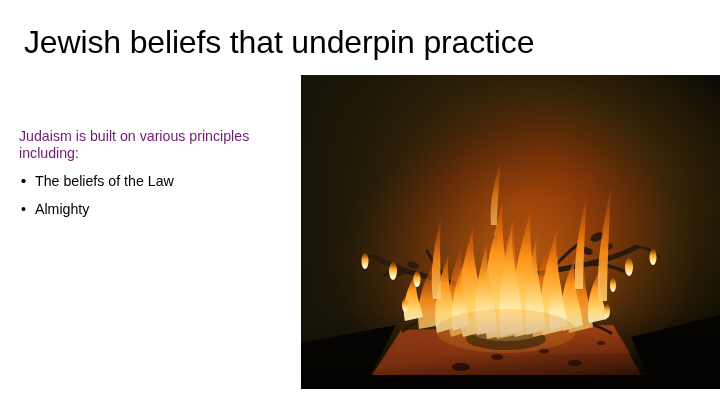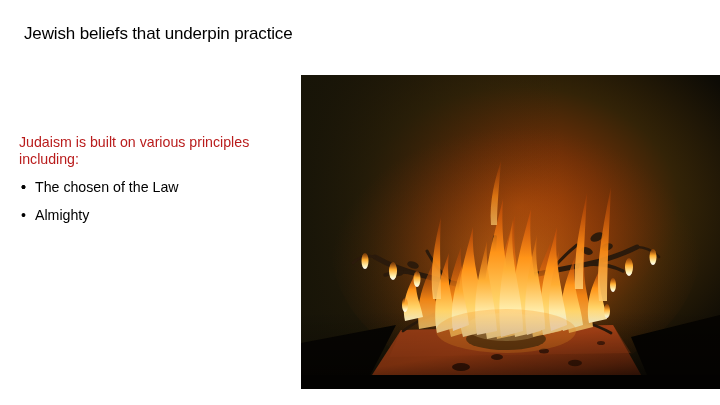--- a/index.html
+++ b/index.html
@@ -23,41 +23,41 @@
     height: 405px;
     background: #ffffff;
   }
 
   
   .slide-title {
     position: absolute;
     left: 24px;
     top: 24px;
     width: 560px;
-    font-size: 17px;
+    font-size: 32px;
     font-weight: 400;
     line-height: 1.15;
     letter-spacing: -0.15px;
     color: #000000;
     white-space: nowrap;
   }
 
   
   .body-block {
     position: absolute;
     left: 19px;
     top: 128px;
     width: 275px;
   }
   .intro-para {
     font-size: 14.2px;
     line-height: 1.2;
     font-weight: 400;
-    margin: 6px 0 11px 0;
-    color: #b91c1c;
+    margin: 0 0 11px 0;
+    color: #701a75;
   }
   .bullet-list {
     list-style: none;
     margin: 0;
     padding: 0;
   }
   .bullet-item {
     position: relative;
     padding-left: 16px;
     font-size: 14.2px;
@@ -96,21 +96,21 @@
   <div class="body-block">
 
     <p class="intro-para">Judaism is built on various principles including:</p>
 
     <ul class="bullet-list">
       <li class="bullet-item">
         <span class="dot">•</span>
       </li>
       <li class="bullet-item">
         <span class="dot">•</span>
-        <span>The chosen of the Law</span>
+        <span>The beliefs of the Law</span>
       </li>
       <li class="bullet-item">
         <span class="dot">•</span>
         <span>Almighty</span>
       </li>
     </ul>
   </div>
 
   <div class="photo">
     <svg width="419" height="314" viewBox="0 0 419 314" xmlns="http://www.w3.org/2000/svg" aria-hidden="true">

